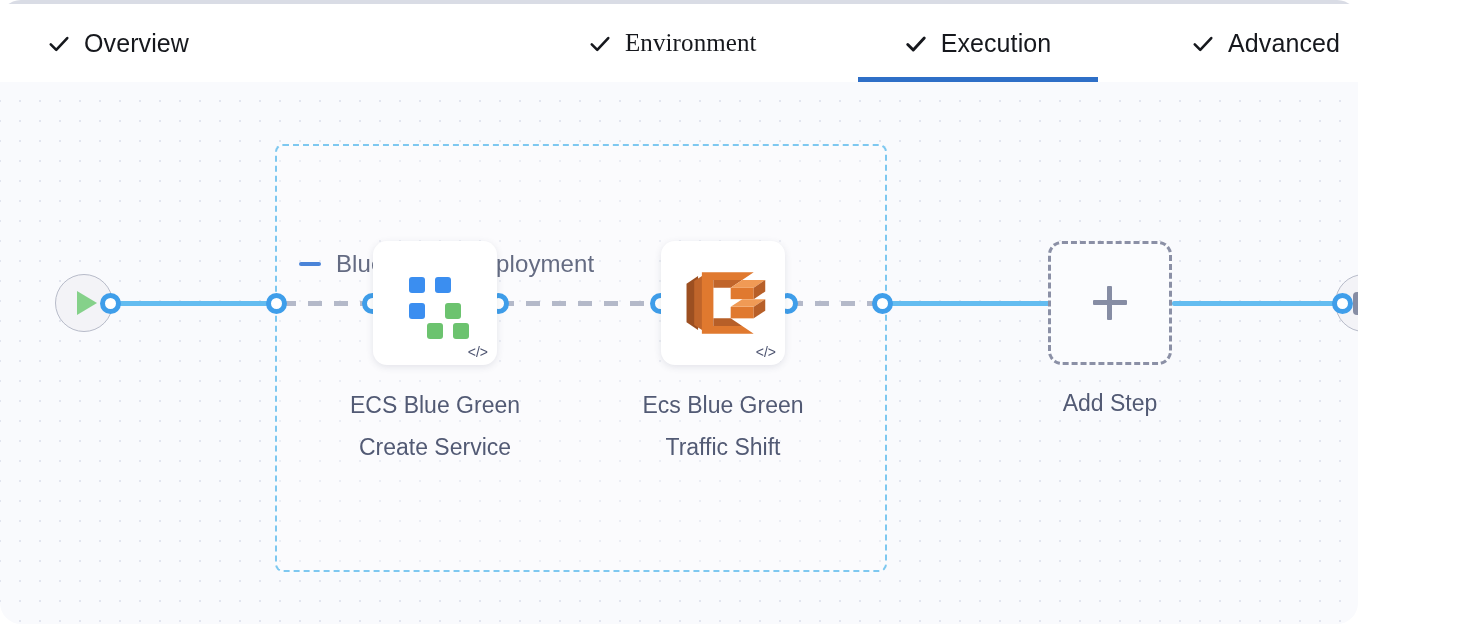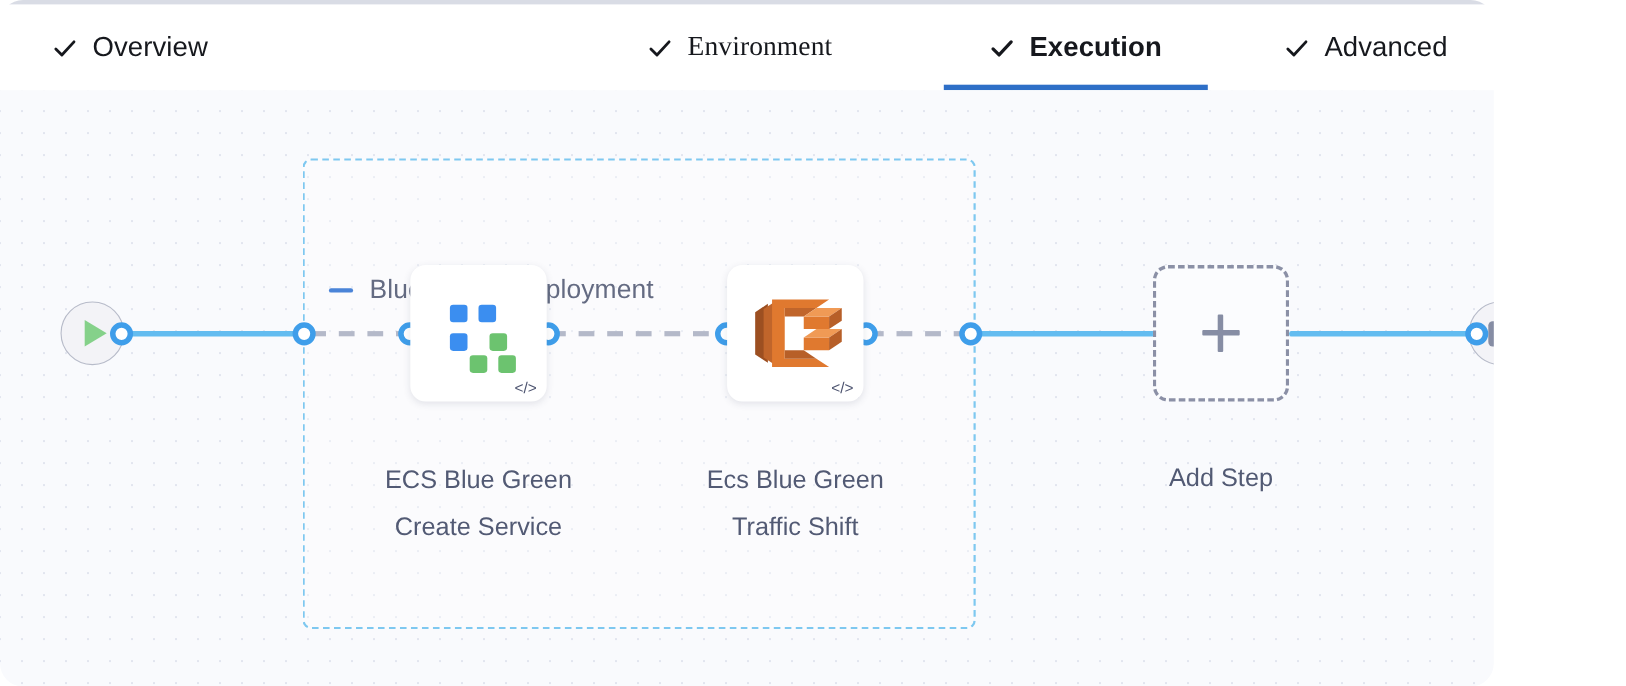--- a/index.html
+++ b/index.html
@@ -61,21 +61,21 @@
     flex: 0 0 auto;
     position: relative;
     top: 1px;
   }
   .tab .check svg { display: block; }
   .tab .tab-label {
     font-size: 25px;
     letter-spacing: 0.1px;
     color: #16181d;
   }
-  .tab.active .tab-label { font-weight: bold; }
+  .tab.active .tab-label { font-weight: normal; }
   .tab .underline {
     position: absolute;
     left: 0;
     right: 0;
     bottom: 0;
     height: 5px;
     background: #2e6fc7;
     display: none;
   }
   .tab.active .underline { display: block; }
@@ -217,21 +217,20 @@
     font-family: "Liberation Sans", sans-serif;
     line-height: 1;
   }
   .node-label {
     position: absolute;
     text-align: center;
     font-size: 23px;
     line-height: 42px;
     color: #525a74;
     white-space: pre-line;
-    margin-top: 31px;
   }
 
   
   .sq-grid {
     position: relative;
     width: 52px;
     height: 52px;
   }
   .sq {
     position: absolute;
@@ -306,21 +305,21 @@
       <div class="tab active" style="left:858px;width:240px;justify-content:center;">
         <span class="check">
           <svg viewBox="0 0 24 24" width="22" height="22">
               <path d="M3 12.5 L9 18.5 L21 5.5" fill="none" stroke="#16181d" stroke-width="3.2" stroke-linecap="round" stroke-linejoin="round"></path>
             </svg>
         </span>
         <span class="tab-label">Execution</span>
         <span class="underline"></span>
       </div>
 
-      <div class="tab" style="left:1150px;">
+      <div class="tab" style="left:1174px;">
         <span class="check">
           <svg viewBox="0 0 24 24" width="22" height="22">
               <path d="M3 12.5 L9 18.5 L21 5.5" fill="none" stroke="#16181d" stroke-width="2.8" stroke-linecap="round" stroke-linejoin="round"></path>
             </svg>
         </span>
         <span class="tab-label">Advanced</span>
 
       </div>
 
     </div>

